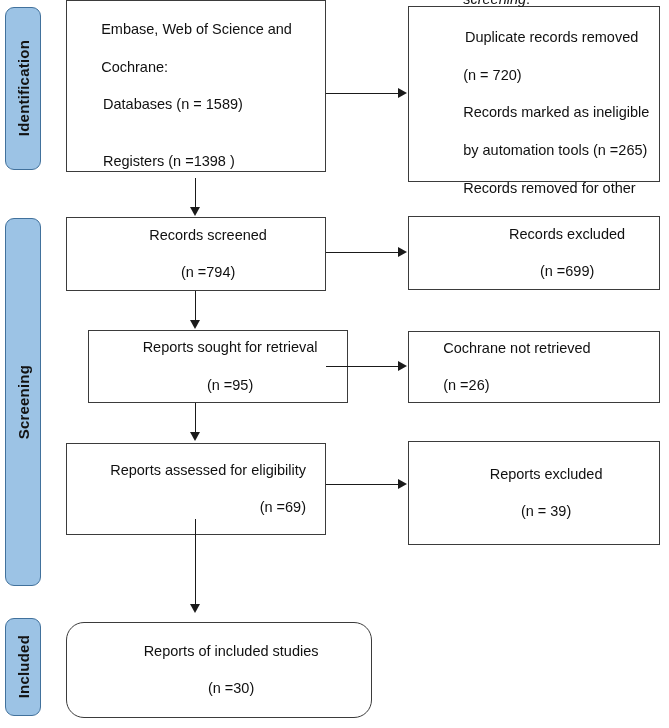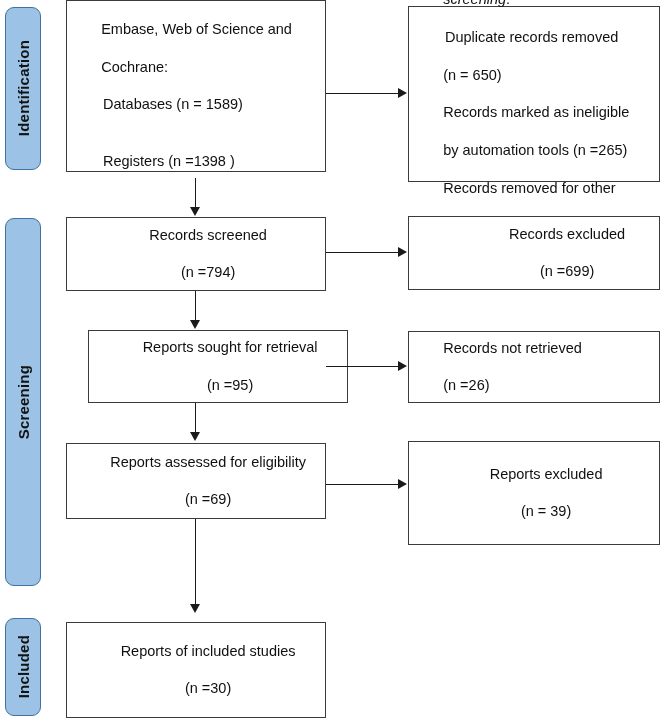--- a/index.html
+++ b/index.html
@@ -115,26 +115,26 @@
   <div class="flow-box left" style="left:66px; top:0; width:260px; height:172px;">
     <div class="box-text">
       <span>Records identified from PubMed,</span><br>
       <span>Embase, Web of Science and</span><br>
       <span>Cochrane:</span>
       <span class="indent-1">Databases (n = 1589)</span>
       <span class="indent-1">Registers (n =1398 )</span>
     </div>
   </div>
 
-  <div class="flow-box left" style="left:408px; top:6px; width:252px; height:176px;">
+  <div class="flow-box left" style="left:408px; top:6px; width:252px; height:176px;padding-left:20px;">
     <div class="box-text">
       <br>
       <span class="italic">screening</span><span>:</span>
       <span class="indent-1">Duplicate records removed</span>
-      <span>(n = 650)</span><br>
+      <span>(n = 720)</span><br>
       <span>Records marked as ineligible</span><br>
       <span>by automation tools (n =265)</span><br>
       <span>Records removed for other</span><br>
       <span>reasons (n =100)</span>
     </div>
   </div>
 
   <div class="h-line" style="left:326px; top:93px; width:72px;"></div>
   <div class="arrow-right" style="left:398px; top:88px;"></div>
 
@@ -163,51 +163,51 @@
 
   <div class="flow-box center" style="left:66px; top:330px; width:260px; height:73px;margin-left:22px;">
     <div class="box-text">
       <span>Reports sought for retrieval</span><br>
       <span>(n =95)</span>
     </div>
   </div>
 
   <div class="flow-box left" style="left:408px; top:331px; width:252px; height:72px;">
     <div class="box-text">
-      <span>Records not retrieved</span><br>
+      <span>Cochrane not retrieved</span><br>
       <span>(n =26)</span>
     </div>
   </div>
 
   <div class="h-line" style="left:326px; top:366px; width:72px;"></div>
   <div class="arrow-right" style="left:398px; top:361px;"></div>
 
   <div class="v-line" style="left:195px; top:403px; height:30px;"></div>
   <div class="arrow-down" style="left:190px; top:432px;"></div>
 
-  <div class="flow-box center" style="left:66px; top:443px; width:260px; height:76px;">
+  <div class="flow-box center" style="left:66px; top:443px; width:260px; height:92px;text-align:right;">
     <div class="box-text">
       <span>Reports assessed for eligibility</span><br>
       <span>(n =69)</span>
     </div>
   </div>
 
   <div class="flow-box center" style="left:408px; top:441px; width:252px; height:104px;">
     <div class="box-text">
       <span>Reports excluded</span><br>
       <span>(n = 39)</span>
     </div>
   </div>
 
   <div class="h-line" style="left:326px; top:484px; width:72px;"></div>
   <div class="arrow-right" style="left:398px; top:479px;"></div>
 
   <div class="v-line" style="left:195px; top:519px; height:86px;"></div>
   <div class="arrow-down" style="left:190px; top:604px;"></div>
 
-  <div class="flow-box center" style="left:66px; top:622px; width:260px; height:96px;">
+  <div class="flow-box center" style="left:66px; top:622px; width:306px; height:96px;border-radius:18px;">
     <div class="box-text">
       <span>Reports of included studies</span><br>
       <span>(n =30)</span>
     </div>
   </div>
 
 </div>
 
 </body></html>

